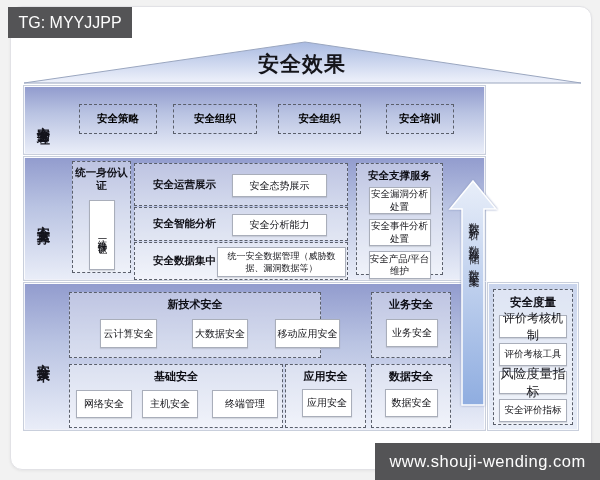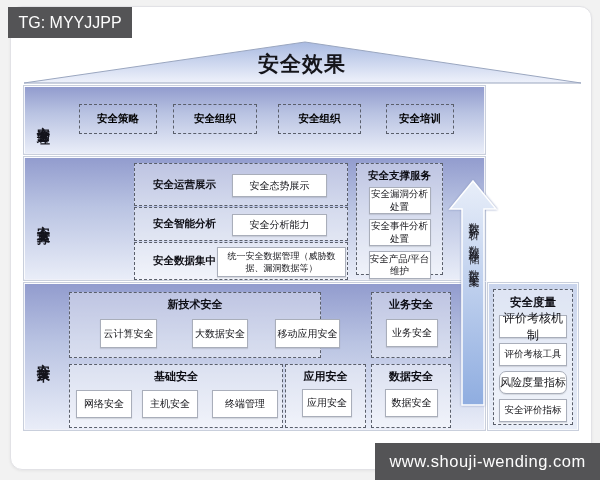--- a/index.html
+++ b/index.html
@@ -59,20 +59,26 @@
         <span>安全组织</span>
       </div>
     <div class="dash centered-line" style="left:361px;top:17px;width:66px;height:28px;font-size:10.5px;font-weight:600;">
         <span>安全培训</span>
       </div>
   </div>
 
   <div class="panel" style="left:24px;top:157px;width:459px;height:121px;z-index:2;">
     <span class="vlabel">安全支撑</span>
 
+    <div class="dash fill" style="left:47px;top:3px;width:57px;height:110px;">
+      <span class="gtitle" style="padding-top:4px;font-size:10.5px;line-height:1.25;">统一身份认证</span>
+      <div class="wbox" style="left:16px;top:38px;width:24px;height:68px;">
+        <span class="vtext" style="font-size:9.5px;letter-spacing:1px;">统一身份认证</span>
+      </div>
+    </div>
 
     <div class="dash fill" style="left:109px;top:5px;width:212px;height:41px;">
       <span class="sublabel">安全运营展示</span>
       <div class="wbox" style="left:97px;top:10px;width:93px;height:21px;font-size:10px;">
           <span>安全态势展示</span>
         </div>
     </div>
 
     <div class="dash fill" style="left:109px;top:49px;width:212px;height:32px;">
       <span class="sublabel">安全智能分析</span>
@@ -170,21 +176,21 @@
   <div class="panel light" style="left:488px;top:283px;width:88px;height:145px;z-index:2;">
     <div class="dash fill" style="left:4px;top:5px;width:78px;height:134px;">
       <span class="gtitle" style="padding-top:5px;font-size:11.5px;">安全度量</span>
       <div style="display:flex;flex-direction:column;gap:5px;align-items:center;margin-top:5px;">
         <div class="wbox flow" style="width:66px;height:21px;font-size:12px;">
             <span>评价考核机制</span>
           </div>
         <div class="wbox flow" style="width:66px;height:21px;font-size:9.5px;">
             <span>评价考核工具</span>
           </div>
-        <div class="wbox flow" style="width:66px;height:21px;font-size:11px;border-radius:7px;">
+        <div class="wbox flow" style="width:66px;height:21px;font-size:13px;">
             <span>风险度量指标</span>
           </div>
         <div class="wbox flow" style="width:66px;height:21px;font-size:9.5px;">
             <span>安全评价指标</span>
           </div>
       </div>
     </div>
   </div>
 
   <div class="badge" style="left:8px;top:7px;width:124px;height:31px;font-size:16px;z-index:10;">

